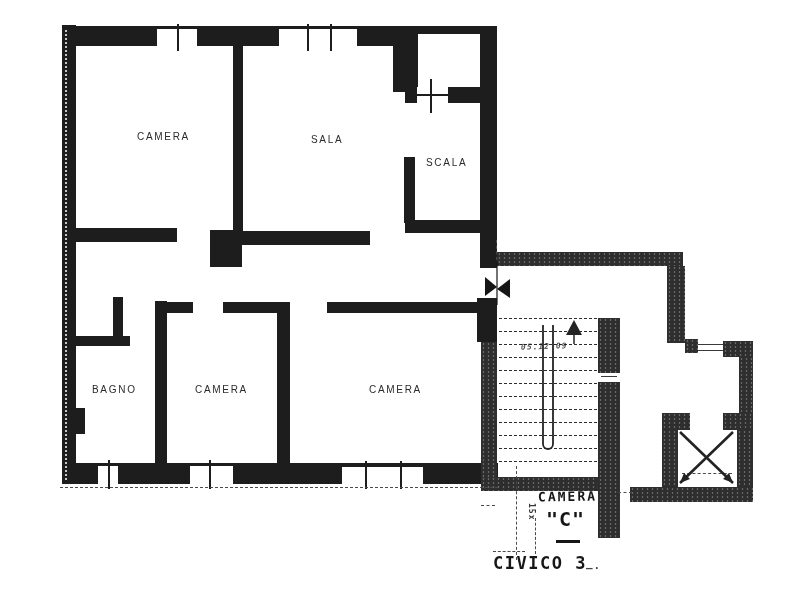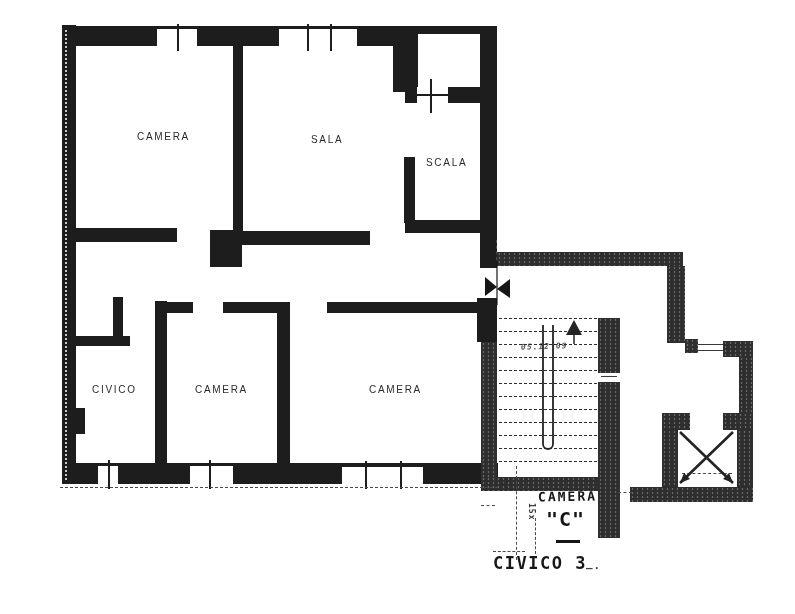--- a/index.html
+++ b/index.html
@@ -123,21 +123,21 @@
       <div class="step" style="left: 499px; top: 409px; width: 98px;"></div>
       <div class="step" style="left: 499px; top: 422px; width: 98px;"></div>
       <div class="step" style="left: 499px; top: 435px; width: 98px;"></div>
       <div class="step" style="left: 499px; top: 448px; width: 98px;"></div>
       <div class="step" style="left: 499px; top: 461px; width: 98px;"></div>
     </div>
 
   <div class="room-label" style="left:137px;top:131px;">CAMERA</div>
   <div class="room-label" style="left:311px;top:134px;">SALA</div>
   <div class="room-label" style="left:426px;top:157px;">SCALA</div>
-  <div class="room-label" style="left:92px;top:384px;">CIVICO</div>
+  <div class="room-label" style="left:92px;top:384px;">BAGNO</div>
   <div class="room-label" style="left:195px;top:384px;">CAMERA</div>
   <div class="room-label" style="left:369px;top:384px;">CAMERA</div>
 
   <div class="stencil scala-label" style="left:538px;top:489px;">CAMERA</div>
   <div class="stencil scala-letter" style="left:546px;top:507px;">"C"</div>
   <div class="scala-underline" style="left:556px;top:540px;width:24px;height:3px;"></div>
   <div class="stencil civico-label" style="left:493px;top:553px;text-align:right;">CIVICO 3</div>
   <div class="stencil riser-note" style="left:527px;top:503px;">15x</div>
   <div class="stencil step-note" style="left:521px;top:342px;">05.12 09</div>
   <div class="stencil trailing-dash" style="left:586px;top:562px;">‒·</div>

